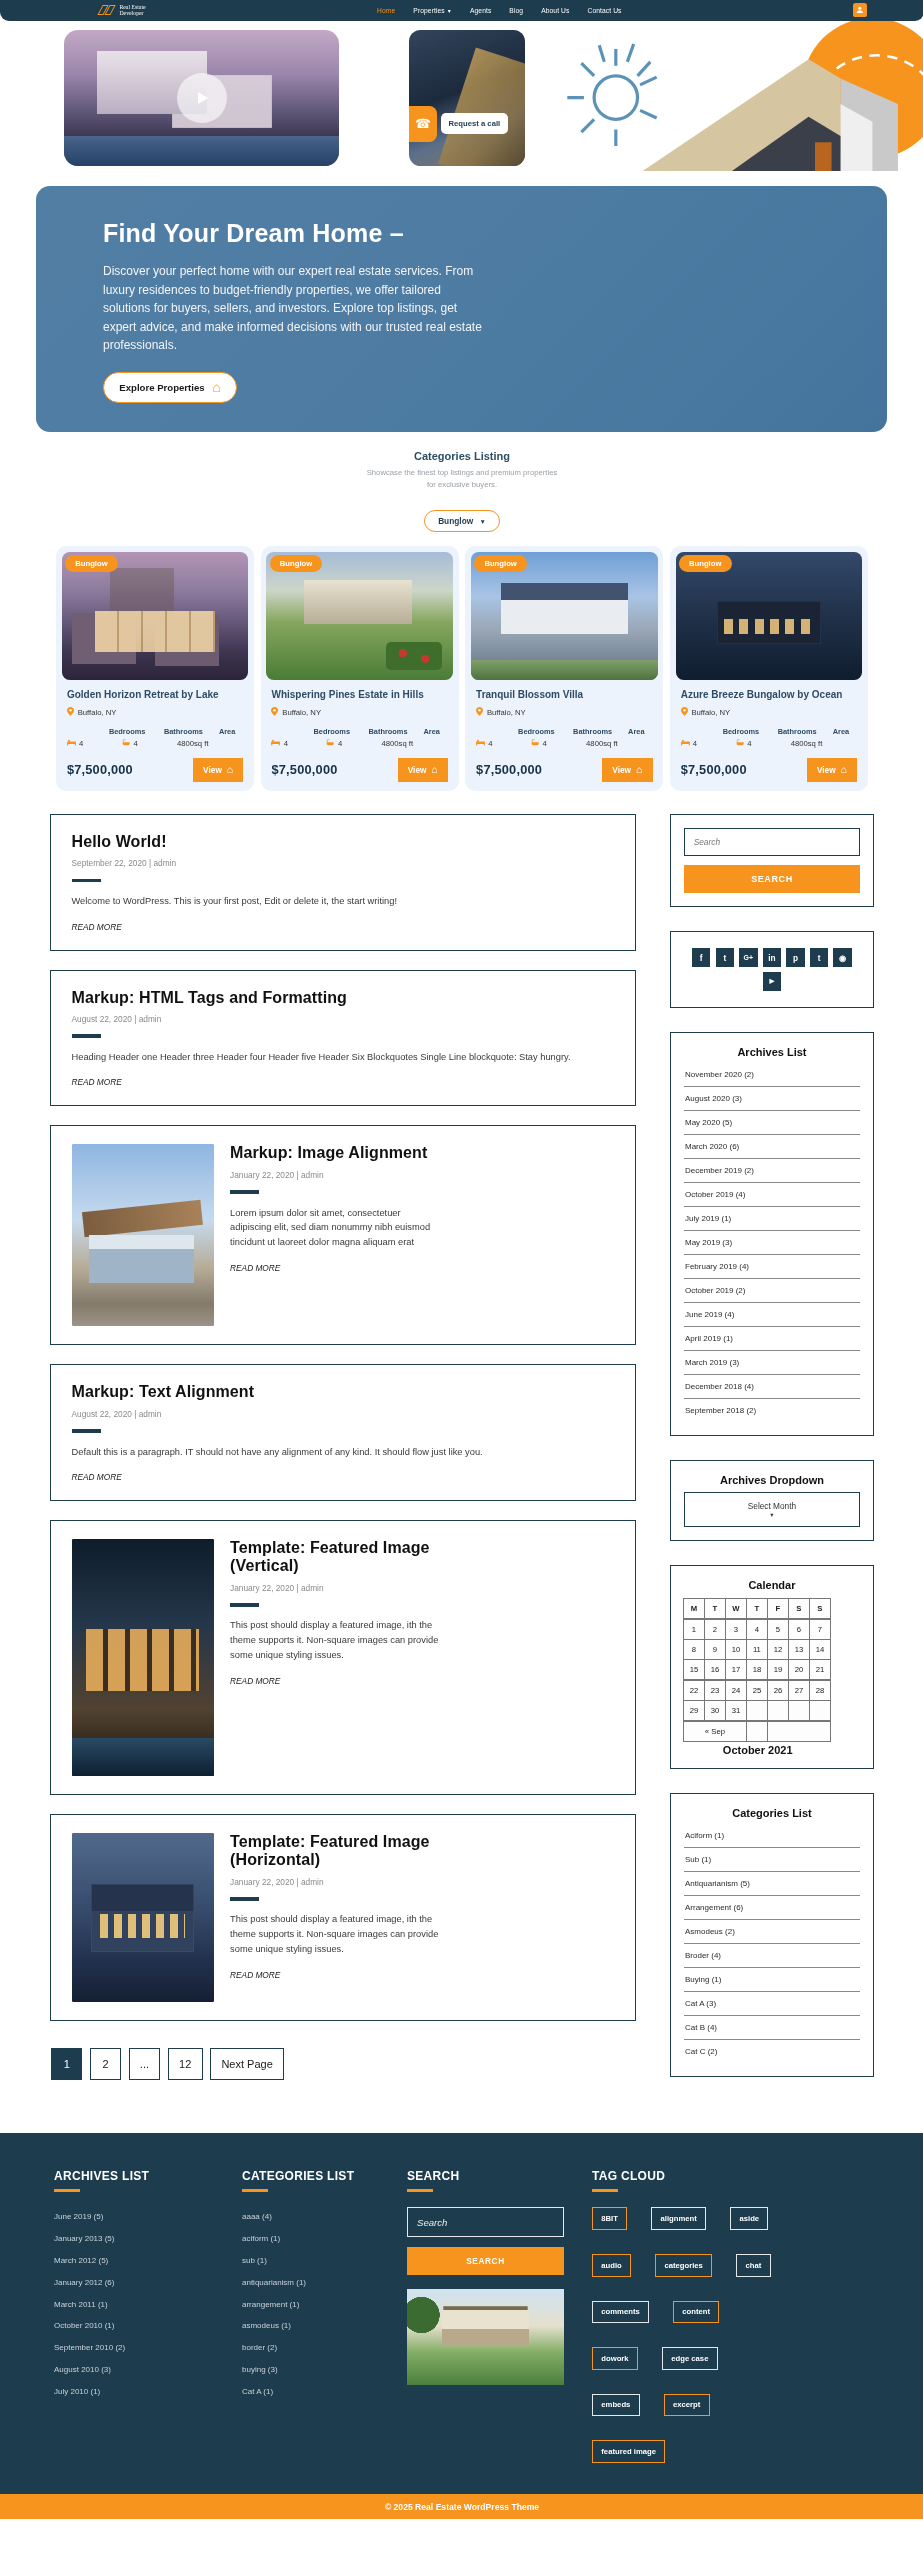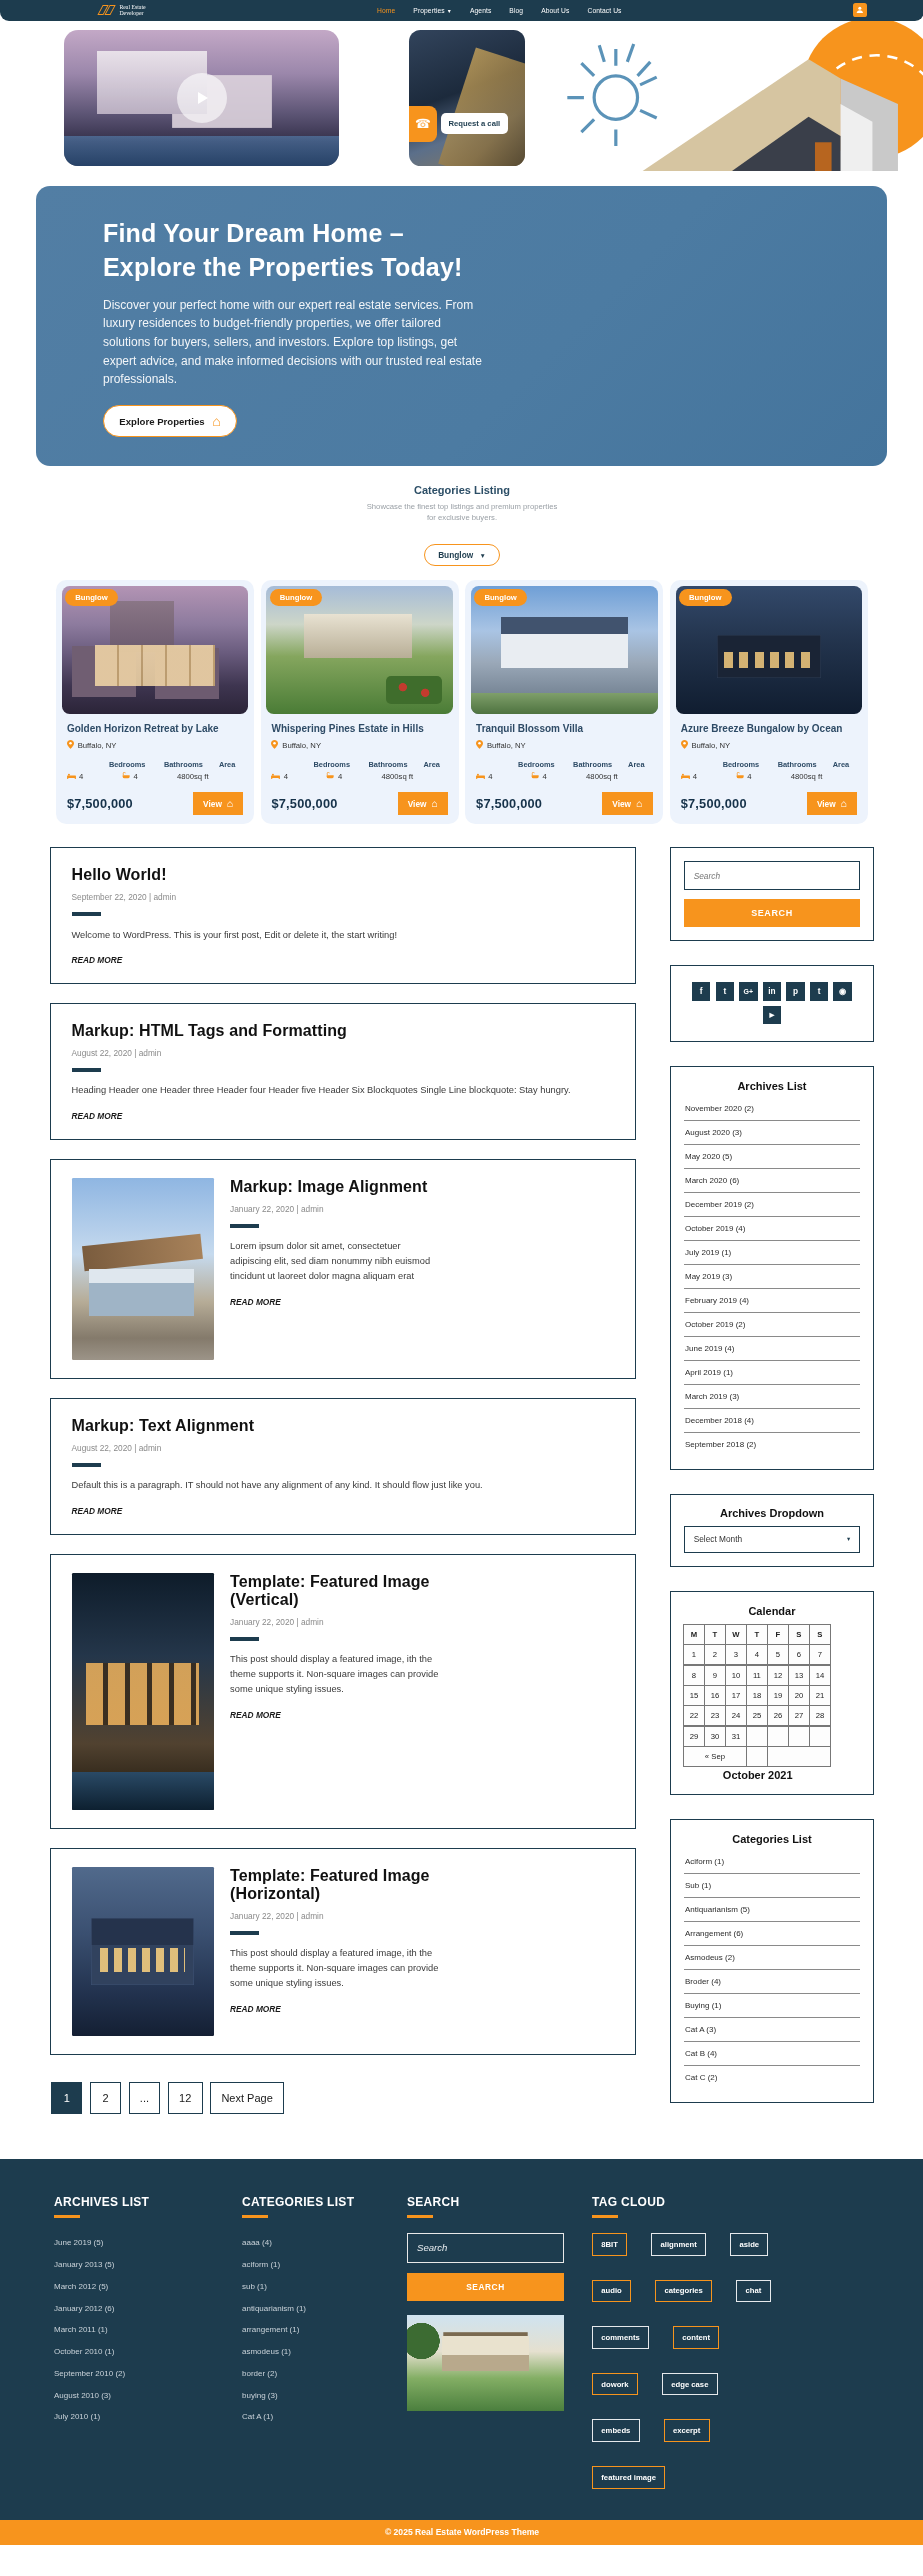--- a/index.html
+++ b/index.html
@@ -103,21 +103,21 @@
   
   .main { display:flex; padding:0 50px; margin-top:23px; gap:34px; }
   .posts { width:600px; }
   .sidebar { width:209px; }
 
   .post { border:1.3px solid #1d3c4e; background:#fff; padding:18px 20.5px; margin-bottom:19px; }
   .post h3 { font-size:16px; color:#111; font-weight:bold; letter-spacing:0.1px; }
   .post .meta { margin-top:7.7px; font-size:8.3px; color:#8a8a8a; }
   .post .sep { width:29px; height:3.8px; background:#1d3c4e; margin-top:10.2px; }
   .post .body { margin-top:11.5px; font-size:9.3px; color:#3a3a3a; line-height:1.6; }
-  .post .more { margin-top:12.8px; font-size:8.3px; font-style:italic; font-weight:bold; color:#1a1a1a; display:inline-block; text-decoration:none; }
+  .post .more { margin-top:12.8px; font-size:8.3px; font-style:italic; font-weight:normal; color:#1a1a1a; display:inline-block; text-decoration:none; }
   .post.with-img { display:flex; gap:16.6px; }
   .post.with-img .content { flex:1; }
   .post-img { width:142px; flex:0 0 142px; border-radius:1.3px; position:relative; overflow:hidden; }
   .post-img.day { height:182px; background:linear-gradient(180deg,#8fb6e2 0%,#c6daee 42%,#b6ac97 68%,#847a6b 88%,#9c9488 100%); }
   .post-img.day::before { content:''; position:absolute; left:8%; top:34%; width:84%; height:14%;
                           background:linear-gradient(90deg,#7a5c3e,#a8825a); transform:rotate(-6deg); }
   .post-img.day::after { content:''; position:absolute; left:12%; top:50%; width:74%; height:26%;
                          background:linear-gradient(180deg,#dfe7ee 0 30%,#9fb4c6 30% 100%); }
   .post-img.night { height:237px; background:linear-gradient(180deg,#0e1c2a 0%,#24364a 35%,#514230 72%,#181208 100%); }
   .post-img.night::before { content:''; position:absolute; left:10%; top:38%; width:80%; height:26%;
@@ -144,21 +144,21 @@
   .search-btn { width:100%; margin-top:9px; background:#f7941d; color:#fff; border:none; padding:9px 0; font-size:9px;
                 font-weight:bold; letter-spacing:0.6px; cursor:pointer; font-family:"Liberation Sans", sans-serif; }
   .social-row { display:flex; flex-wrap:wrap; gap:5.1px; justify-content:center; padding:3.8px 0; }
   .soc { width:18.5px; height:18.5px; background:#1d3c4e; color:#fff; display:flex; align-items:center; justify-content:center;
          font-size:8.3px; font-weight:bold; text-decoration:none; }
   .sbox h4 { text-align:center; font-size:11px; color:#111; font-weight:bold; margin-bottom:5.1px; }
   .slist { list-style:none; }
   .slist li { font-size:8px; color:#2b2b2b; padding:7px 1.3px; border-bottom:0.6px solid #8a8a8a; cursor:pointer; }
   .slist li:last-child { border-bottom:none; }
   .sel { margin-top:6.4px; border:1.3px solid #1d3c4e; padding:7.7px 9px; font-size:8.3px; color:#333; display:flex;
-         align-items:center; justify-content:space-between; cursor:pointer; }
+         align-items:center; justify-content:space-between; cursor:pointer;flex-direction:column; }
   .sel .car { font-size:6.4px; color:#1d3c4e; }
 
   
   .cal { margin-top:7.7px; width:148px; }
   .cal-grid { display:grid; grid-template-columns:repeat(7,21px); }
   .cal-cell { border:0.6px solid #777; height:21px; display:flex; align-items:center; justify-content:center;
               font-size:7.7px; color:#222; margin:-0.6px 0 0 -0.6px; background:#fdfdfd; }
   .cal-cell.hd { font-weight:bold; }
   .cal-foot { display:grid; grid-template-columns:repeat(7,21px); }
   .cal-nav { grid-column:span 3; border:0.6px solid #777; height:21px; display:flex; align-items:center; justify-content:center;
@@ -253,21 +253,20 @@
         <polygon points="470,130 470,235 520,235 520,158" fill="#efefef"></polygon>
         <polygon points="300,235 420,150 470,180 470,235" fill="#3a3f4a"></polygon>
         <rect x="430" y="190" width="26" height="45" fill="#b7651f"></rect>
       </svg>
     </div>
   </section>
 
   <section class="banner">
     <h1>
       <span>Find Your Dream Home –</span><br>
-      <span>Explore the Properties Today!</span>
     </h1>
     <p>Discover your perfect home with our expert real estate services. From luxury residences to budget-friendly properties, we offer tailored solutions for buyers, sellers, and investors. Explore top listings, get expert advice, and make informed decisions with our trusted real estate professionals.</p>
     <button class="banner-btn">
       <span>Explore Properties</span>
       <span class="home-glyph">⌂</span>
     </button>
   </section>
 
   <section class="cat-head">
     <h2>Categories Listing</h2>

